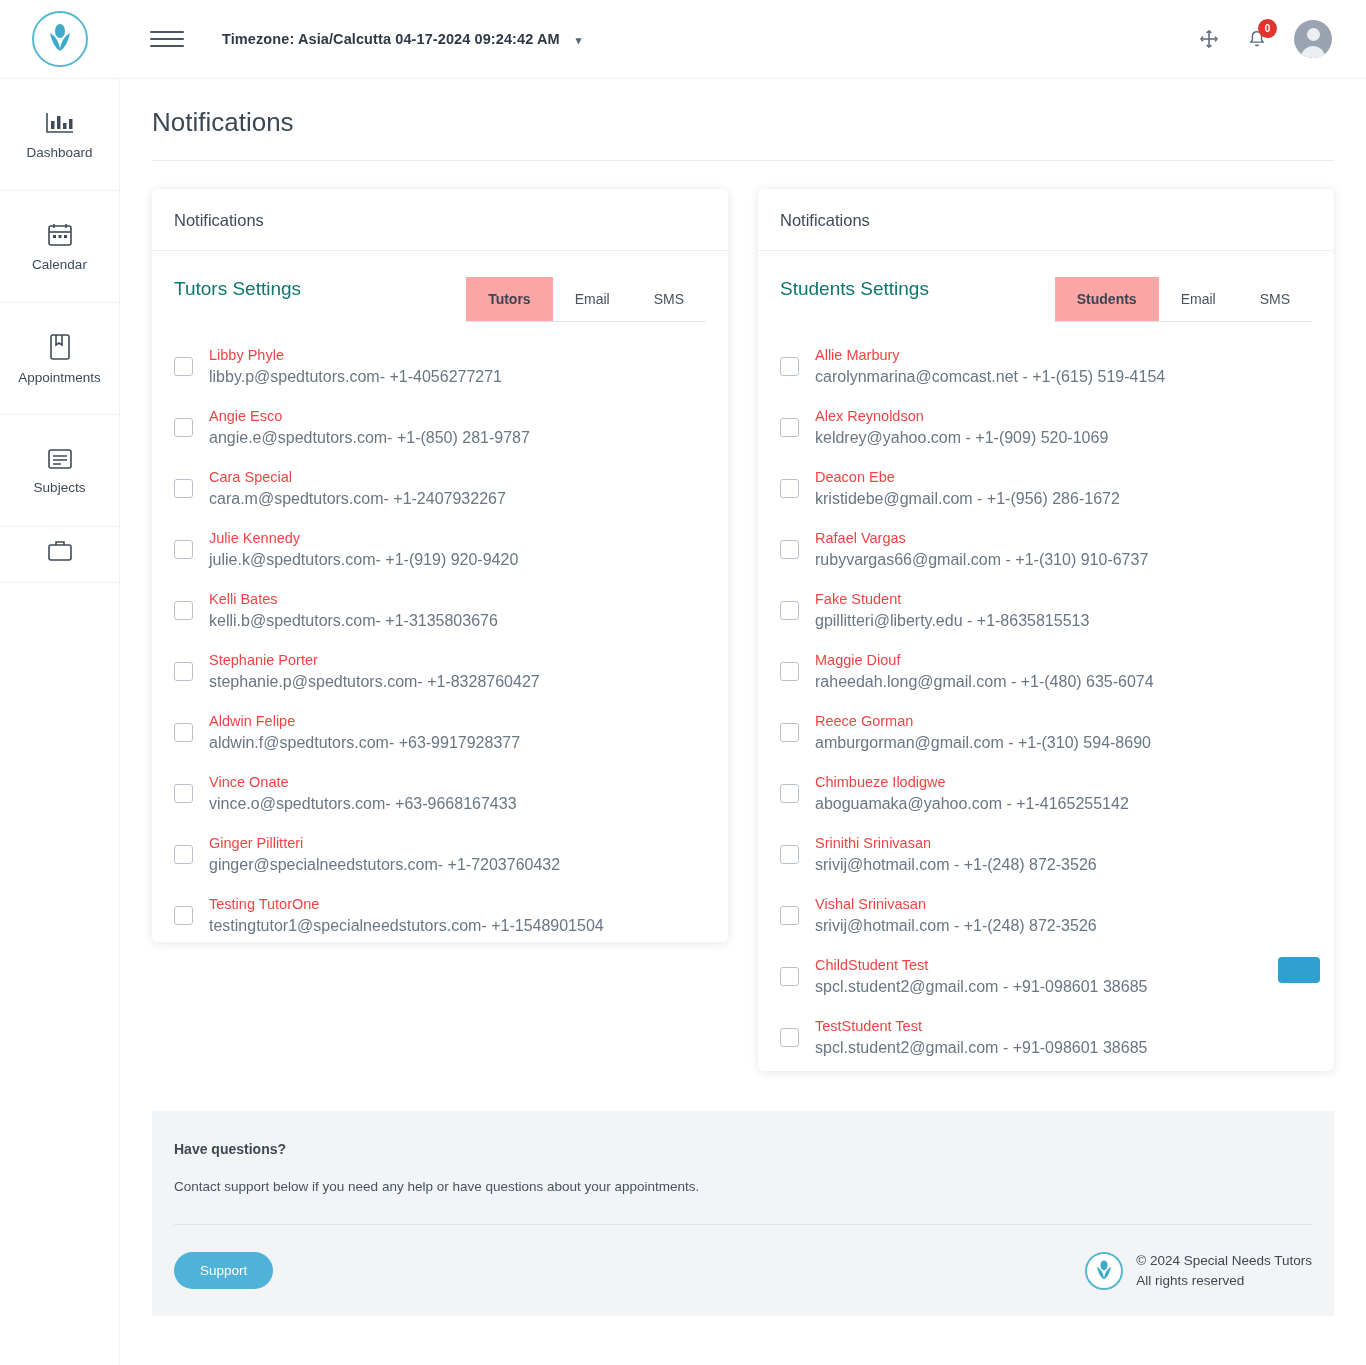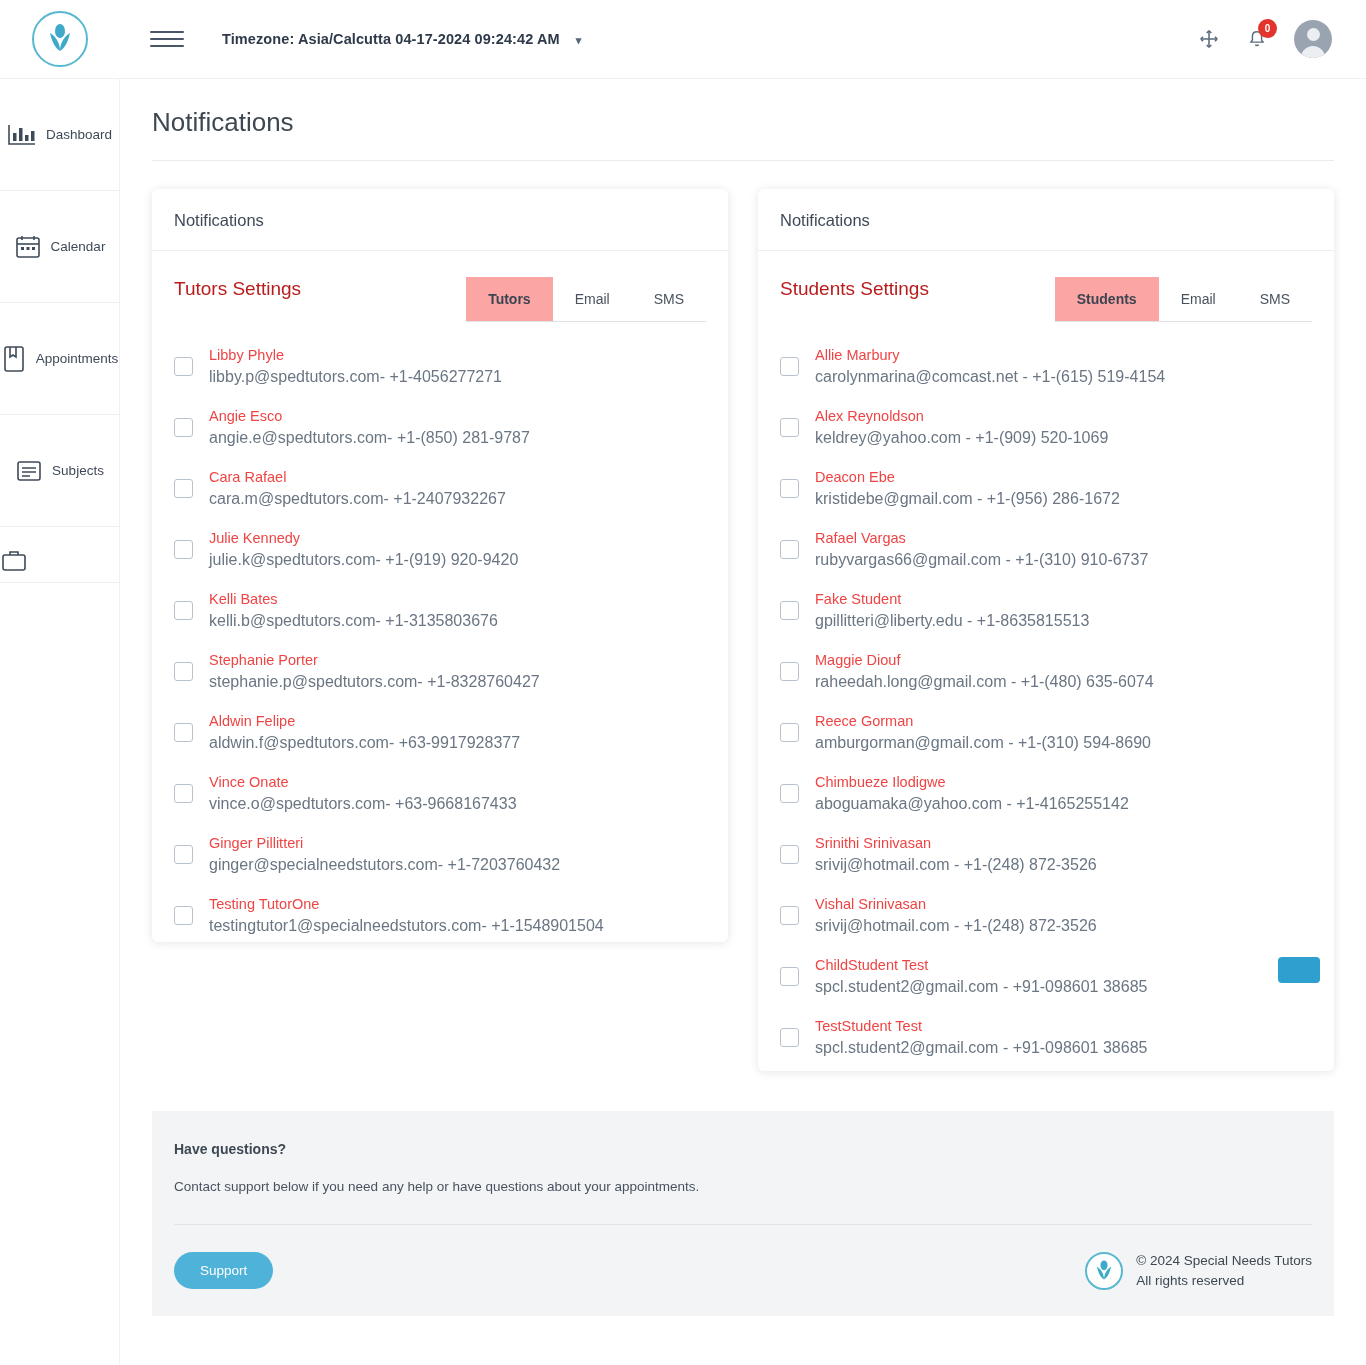--- a/index.html
+++ b/index.html
@@ -84,21 +84,21 @@
   .sidebar {
     position: absolute;
     top: 79px; left: 0;
     width: 120px; height: 1286px;
     background: #ffffff;
     border-right: 1px solid #eef0f3;
   }
   .side-item {
     height: 112px;
     border-bottom: 1px solid #eef0f3;
-    display: flex; flex-direction: row;
+    display: flex; flex-direction: column;
     align-items: center; justify-content: center;
     gap: 9px;
     cursor: pointer;
     color: #3f4a58;
   }
   .side-item .lbl { font-size: 13.5px; }
   .side-item.partial { height: 56px; overflow: hidden; align-items: center; justify-content: flex-start; padding-top: 12px; }
 
   
   .main {
@@ -135,21 +135,21 @@
   }
   .card-left { height: 753px; }
   .card-right { height: 882px; }
 
   .settings-row {
     display: flex;
     align-items: flex-end;
     justify-content: space-between;
     padding: 26px 22px 0 22px;
   }
-  .settings-title { font-size: 19px; color: #b91c1c; padding-bottom: 22px; }
+  .settings-title { font-size: 19px; color: #0f766e; padding-bottom: 22px; }
   .tabs {
     display: flex;
     border-bottom: 1px solid #dfe3e8;
   }
   .tab {
     padding: 14px 22px;
     font-size: 14px;
     color: #49535f;
     cursor: pointer;
     background: transparent;
@@ -346,21 +346,21 @@
         <div class="list-item">
           <div class="cbox"></div>
           <div class="who">
               <div class="nm">Angie Esco</div>
               <div class="meta">angie.e@spedtutors.com- +1-(850) 281-9787</div>
             </div>
         </div>
         <div class="list-item">
           <div class="cbox"></div>
           <div class="who">
-              <div class="nm">Cara Rafael</div>
+              <div class="nm">Cara Special</div>
               <div class="meta">cara.m@spedtutors.com- +1-2407932267</div>
             </div>
         </div>
         <div class="list-item">
           <div class="cbox"></div>
           <div class="who">
               <div class="nm">Julie Kennedy</div>
               <div class="meta">julie.k@spedtutors.com- +1-(919) 920-9420</div>
             </div>
         </div>

